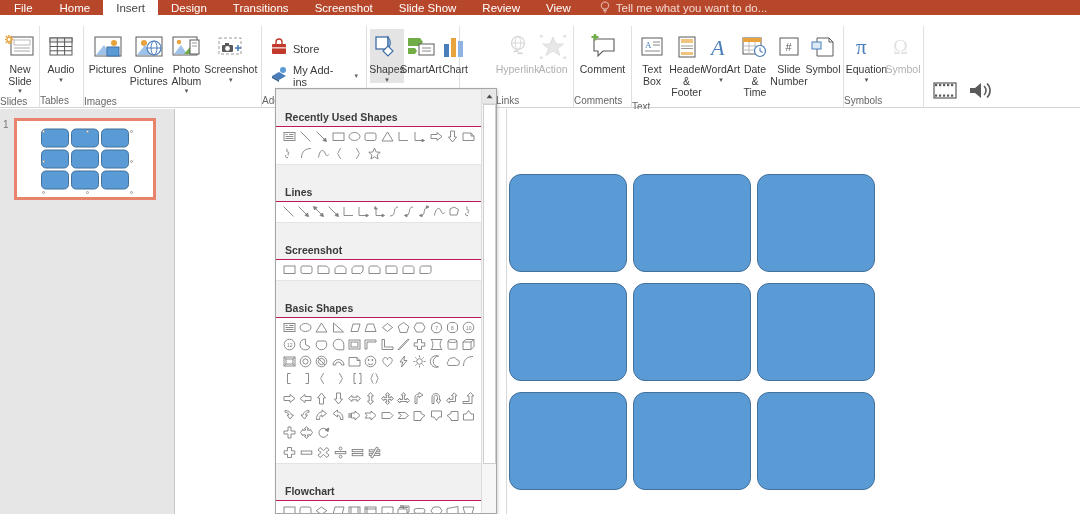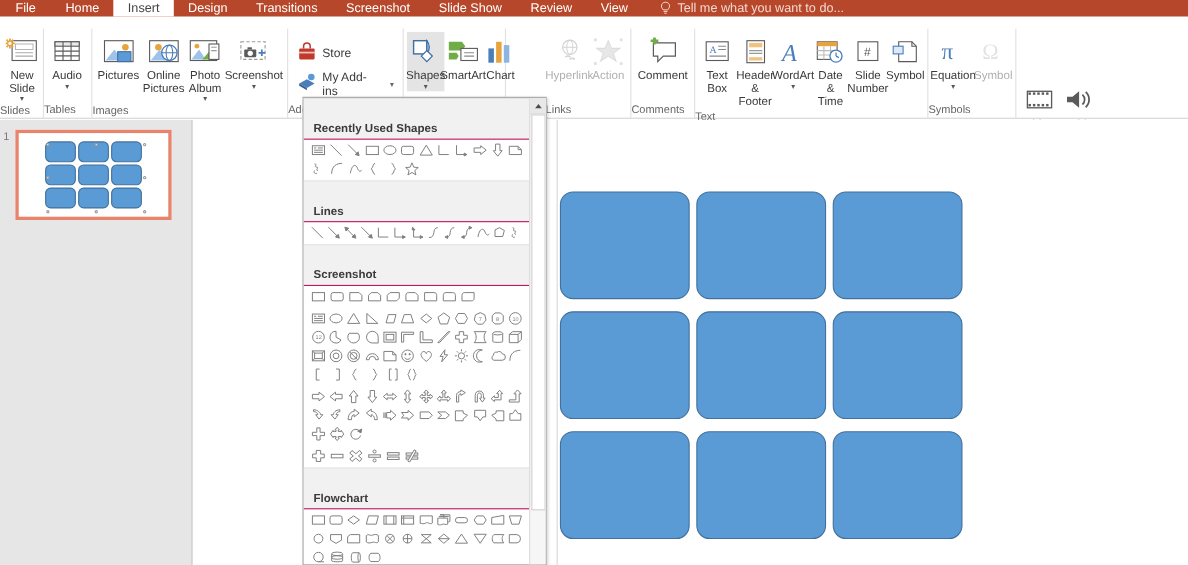--- a/index.html
+++ b/index.html
@@ -852,20 +852,21 @@
                 <path d="M4.5 4 L10.5 4 C12.3 4 13 5 13 6.5 L13 11.5 L2 11.5 L2 6.5 C2 5 2.7 4 4.5 4 Z" fill="#fff"></path>
               </svg>
             </div>
             <div class="dd-ic" title="round-diagonal-corner">
               <svg width="15" height="15" viewBox="0 0 15 15" stroke="#7f7f7f" fill="none" stroke-width="0.9">
                 <path d="M4.5 4 L13 4 L13 9 C13 10.8 12.2 11.5 10.5 11.5 L2 11.5 L2 6.5 C2 5 2.7 4 4.5 4 Z" fill="#fff"></path>
               </svg>
             </div>
           </div>
         </div>
+        <div class="dd-section-hd">Basic Shapes</div>
         <div class="dd-rows">
           <div class="dd-row">
             <div class="dd-ic" title="textbox">
               <svg width="15" height="15" viewBox="0 0 15 15" stroke="#7f7f7f" fill="none" stroke-width="0.9">
                 <rect x="2" y="3.5" width="11" height="8" fill="#fff"></rect>
                 <line x1="3.5" y1="5.5" x2="5.5" y2="5.5"></line>
                 <line x1="7" y1="5.5" x2="11.5" y2="5.5"></line>
                 <line x1="3.5" y1="7.5" x2="11.5" y2="7.5"></line>
                 <line x1="3.5" y1="9.5" x2="11.5" y2="9.5"></line>
               </svg>

